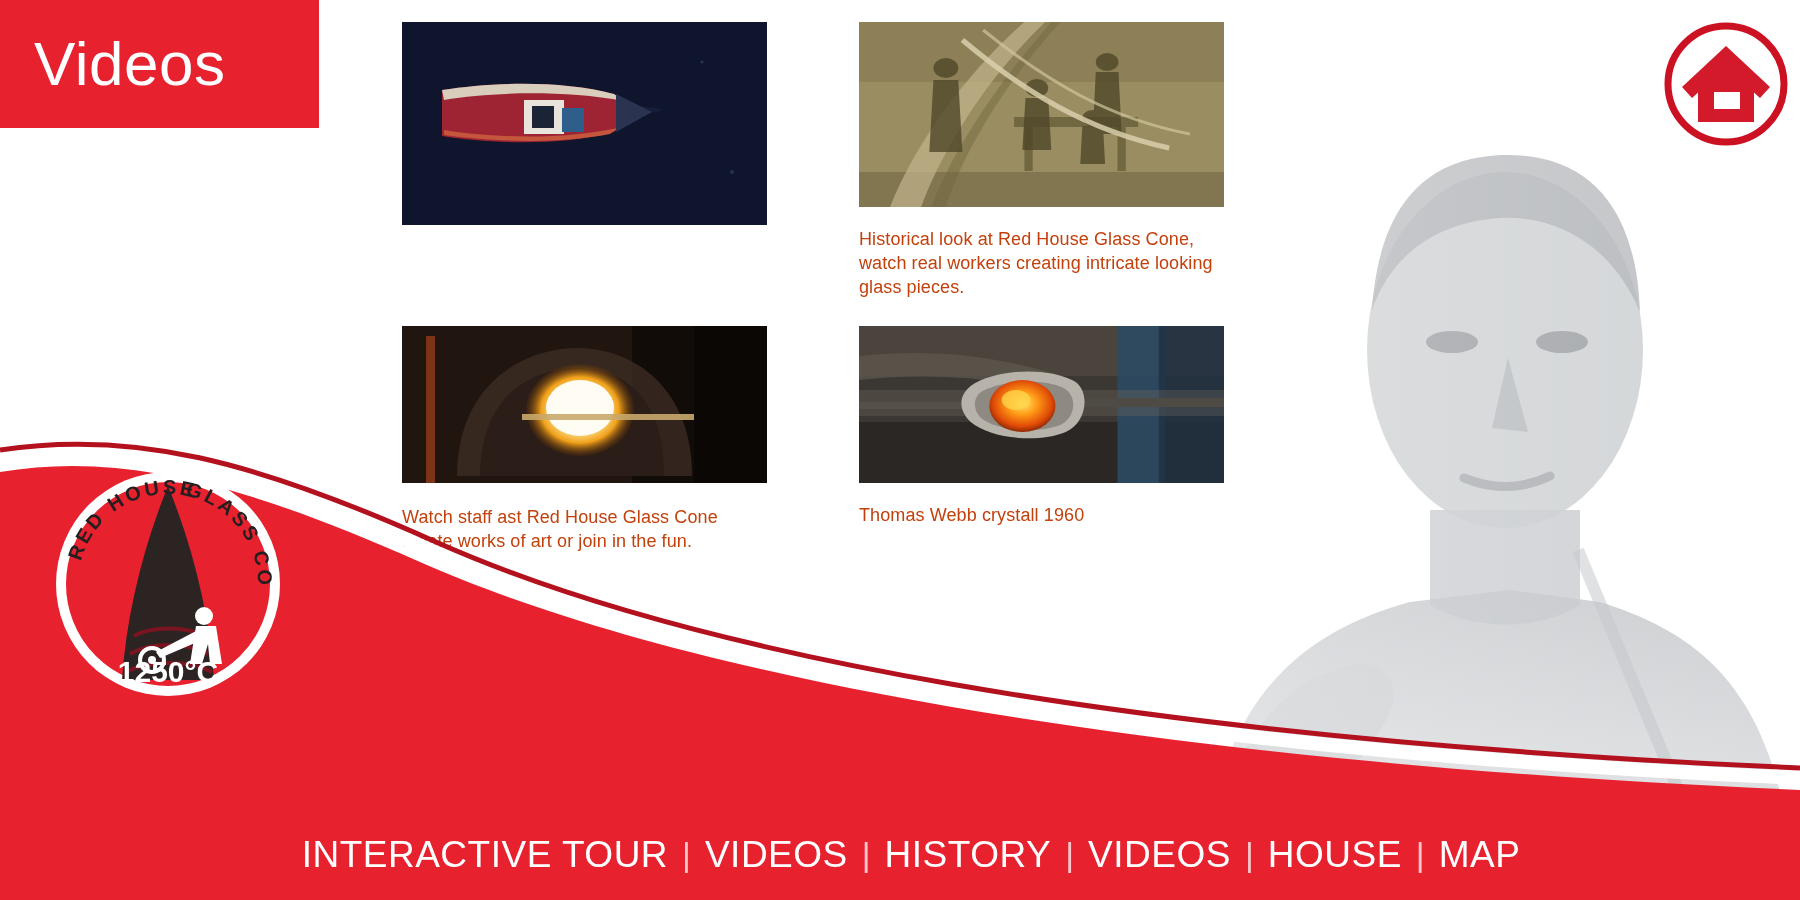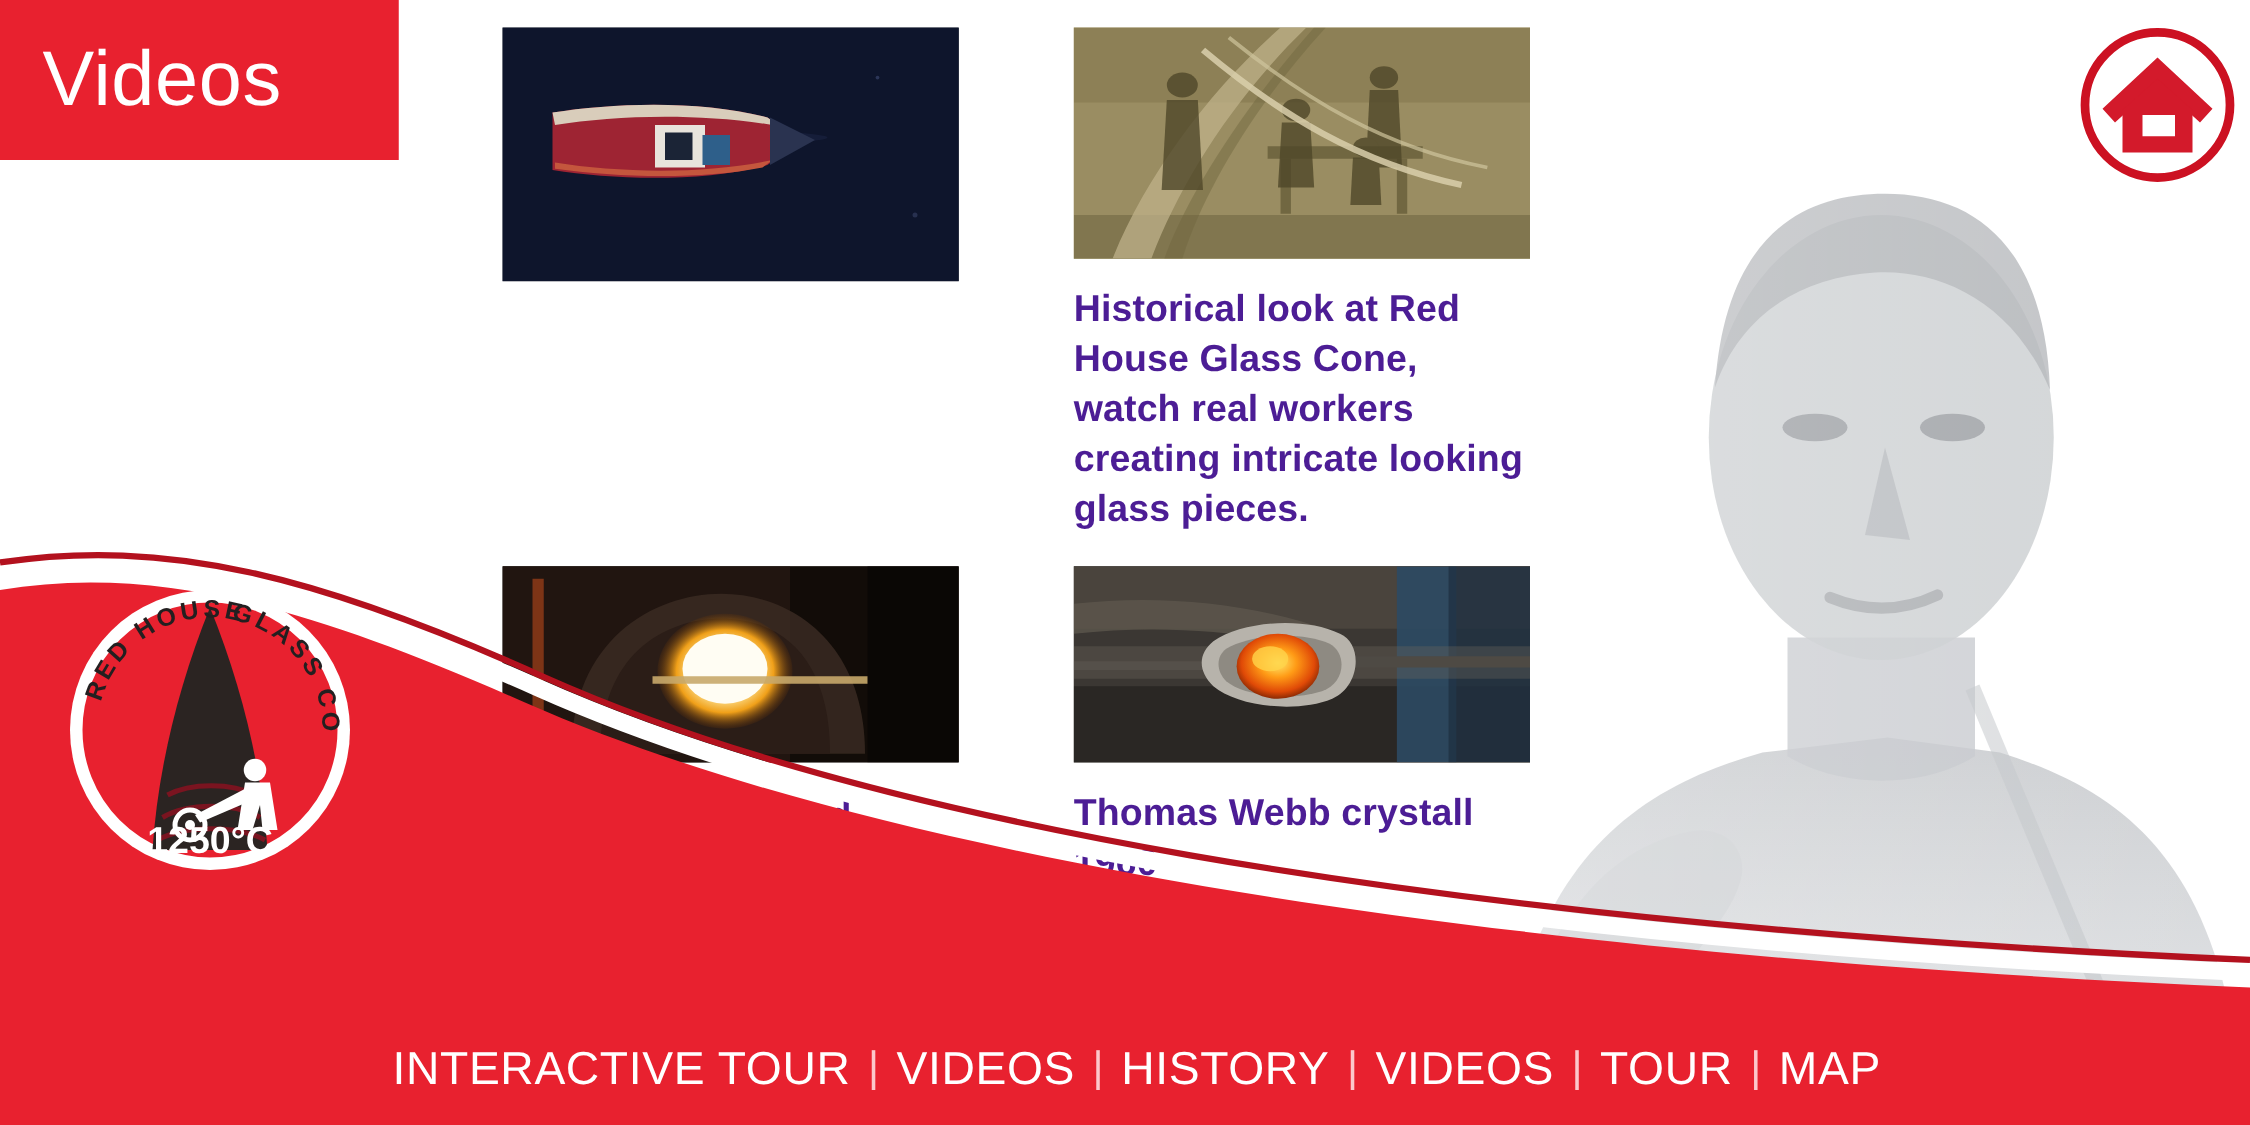--- a/index.html
+++ b/index.html
@@ -39,44 +39,43 @@
   .video-row { display:flex; gap:92px; }
   .video-row.row2 { margin-top:26px; }
   .video-card { width:365px; }
   .thumb {
     width:365px; height:203px; position:relative; overflow:hidden;
     background:#111; cursor:pointer; display:block;
   }
   .thumb.h-hist { height:185px; }
   .thumb.small { height:157px; }
   .caption {
-    margin-top:27px; font-size:30px; line-height:1.33; color:#4c1d95;
+    margin-top:27px; font-size:18px; line-height:1.33; color:#c2410c;
     letter-spacing:.1px;
-    font-weight:bold;
   }
   .card-b .caption, .card-d .caption { margin-top:21px; }
   .card-c .caption { margin-top:23px; }
 
   
   .t-drone { background:#0d1326; }
   .t-hist  { background:#9b8e62; }
   .t-furn  { background:#140d09; }
   .t-cryst { background:#3a3632; }
   .thumb svg { display:block; width:100%; height:100%; }
 
   
   .footer-shape { position:absolute; left:0; top:430px; width:1800px; height:470px; }
 
   
   .logo-badge { position:absolute; left:52px; top:468px; width:232px; height:232px; }
 
   
   .bottom-nav {
     position:absolute; left:0; bottom:0; width:1522px; height:92px;
-    display:flex; align-items:center; justify-content:flex-start;
+    display:flex; align-items:center; justify-content:center;
     gap:0; padding-left:300px;
   }
   .nav-item {
     color:#ffffff; font-size:37px; letter-spacing:.5px; cursor:pointer;
     padding:0 14px; white-space:nowrap; line-height:1;
   }
   .nav-sep { color:#ffd9dc; font-size:34px; line-height:1; opacity:.9; }
 </style>
 </head>
 <body>
@@ -300,18 +299,18 @@
 
   <div class="bottom-nav">
     <span class="nav-item">INTERACTIVE TOUR</span>
     <span class="nav-sep">|</span>
     <span class="nav-item">VIDEOS</span>
     <span class="nav-sep">|</span>
     <span class="nav-item">HISTORY</span>
     <span class="nav-sep">|</span>
     <span class="nav-item">VIDEOS</span>
     <span class="nav-sep">|</span>
-    <span class="nav-item">TOUR</span>
+    <span class="nav-item">HOUSE</span>
     <span class="nav-sep">|</span>
     <span class="nav-item">MAP</span>
   </div>
 
 </div>
 
 </body></html>

